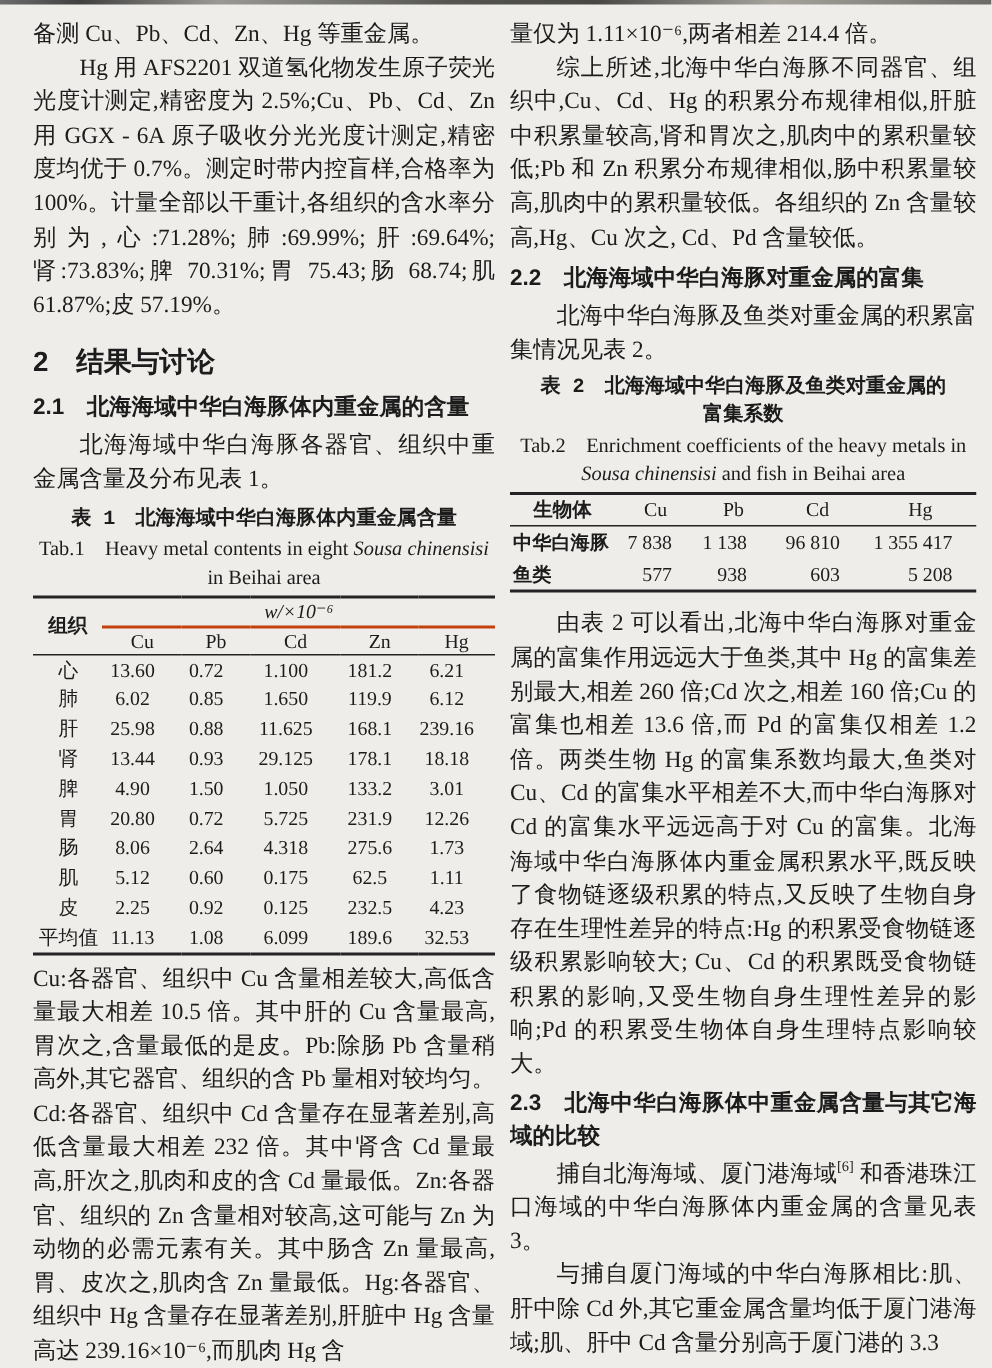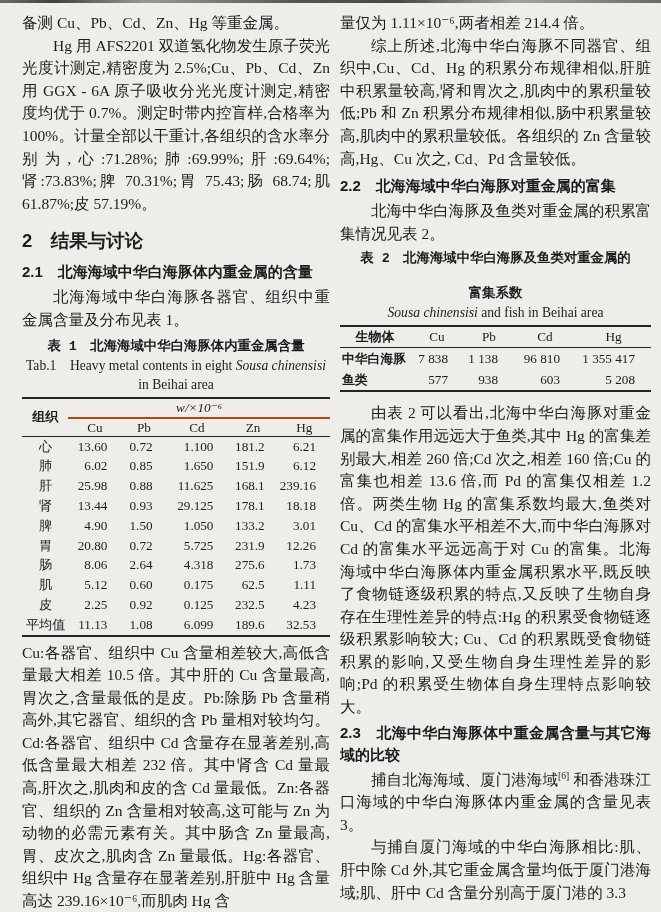--- a/index.html
+++ b/index.html
@@ -25,21 +25,21 @@
     font-size:13.4px;line-height:19px;text-align:center;margin-top:5px;}
   .tbl-cap-en{font-size:13.6px;line-height:19px;text-align:center;}
   .sp-it{font-style:italic;}
   table.datatable{width:100%;border-collapse:collapse;margin-top:3px;
     border-top:2px solid #242424;border-bottom:2px solid #242424;font-size:13.2px;}
   table.datatable th{font-weight:normal;padding:0;}
   table.datatable tbody{border-top:1px solid #242424;}
   #table1 th.group{border-bottom:2px solid #c2410c;font-style:italic;line-height:18px;}
   #table1 th.metal{line-height:17px;}
   #table1 th.rowhead{font-family:"Liberation Sans","DejaVu Sans",sans-serif;font-weight:bold;font-size:13px;}
-  #table1 tbody td{line-height:17.8px;text-align:right;padding-right:14px;}
+  #table1 tbody td{line-height:17.8px;text-align:center;padding-right:14px;}
   #table1 tbody td.rowlabel{text-align:center;padding-right:0;}
   #table2 th{line-height:20px;}
   #table2 th.rowhead{font-family:"Liberation Sans","DejaVu Sans",sans-serif;font-weight:bold;font-size:13px;}
   #table2 tbody td{line-height:19px;text-align:right;padding-right:16px;}
   #table2 tbody td.rowlabel{font-family:"Liberation Sans","DejaVu Sans",sans-serif;font-weight:bold;
     font-size:12.8px;text-align:left;padding-right:0;padding-left:2px;}
   sup{font-size:.62em;line-height:0;}
 </style>
 </head>
 <body>
@@ -86,21 +86,21 @@
           <td class="num">0.72</td>
           <td class="num">1.100</td>
           <td class="num">181.2</td>
           <td class="num">6.21</td>
         </tr>
         <tr>
           <td class="rowlabel">肺</td>
           <td class="num">6.02</td>
           <td class="num">0.85</td>
           <td class="num">1.650</td>
-          <td class="num">151.9</td>
+          <td class="num">119.9</td>
           <td class="num">6.12</td>
         </tr>
         <tr>
           <td class="rowlabel">肝</td>
           <td class="num">25.98</td>
           <td class="num">0.88</td>
           <td class="num">11.625</td>
           <td class="num">168.1</td>
           <td class="num">239.16</td>
         </tr>
@@ -166,21 +166,22 @@
   <p class="body" style="margin-top:5px">Cu:各器官、组织中 Cu 含量相差较大,高低含量最大相差 10.5 倍。其中肝的 Cu 含量最高,胃次之,含量最低的是皮。Pb:除肠 Pb 含量稍高外,其它器官、组织的含 Pb 量相对较均匀。Cd:各器官、组织中 Cd 含量存在显著差别,高低含量最大相差 232 倍。其中肾含 Cd 量最高,肝次之,肌肉和皮的含 Cd 量最低。Zn:各器官、组织的 Zn 含量相对较高,这可能与 Zn 为动物的必需元素有关。其中肠含 Zn 量最高,胃、皮次之,肌肉含 Zn 量最低。Hg:各器官、组织中 Hg 含量存在显著差别,肝脏中 Hg 含量高达 239.16×10⁻⁶,而肌肉 Hg 含</p>
 </div>
 
 <div class="col" id="col-right">
   <p class="body">量仅为 1.11×10⁻⁶,两者相差 214.4 倍。</p>
   <p class="body indent">综上所述,北海中华白海豚不同器官、组织中,Cu、Cd、Hg 的积累分布规律相似,肝脏中积累量较高,肾和胃次之,肌肉中的累积量较低;Pb 和 Zn 积累分布规律相似,肠中积累量较高,肌肉中的累积量较低。各组织的 Zn 含量较高,Hg、Cu 次之, Cd、Pd 含量较低。</p>
   <div class="sec-h2">2.2　北海海域中华白海豚对重金属的富集</div>
   <p class="body indent">北海中华白海豚及鱼类对重金属的积累富集情况见表 2。</p>
 
   <div class="tbl-cap-cn" style="margin-top:4px">表 2　北海海域中华白海豚及鱼类对重金属的</div>
-  <div class="tbl-cap-cn" style="margin-top:16px">富集系数</div>
+  <div class="tbl-cap-cn" style="margin-top:0">富集系数</div>
+  <div class="tbl-cap-en">Tab.2　Enrichment coefficients of the heavy metals in</div>
   <div class="tbl-cap-en"><span class="sp-it">Sousa chinensisi</span><span>  and fish in Beihai area</span></div>
 
   <table class="datatable" id="table2">
     <colgroup>
       <col style="width:70px">
         <col style="width:54px">
         <col style="width:50px">
       <col style="width:62px">
         <col style="width:75px">
     </colgroup>

